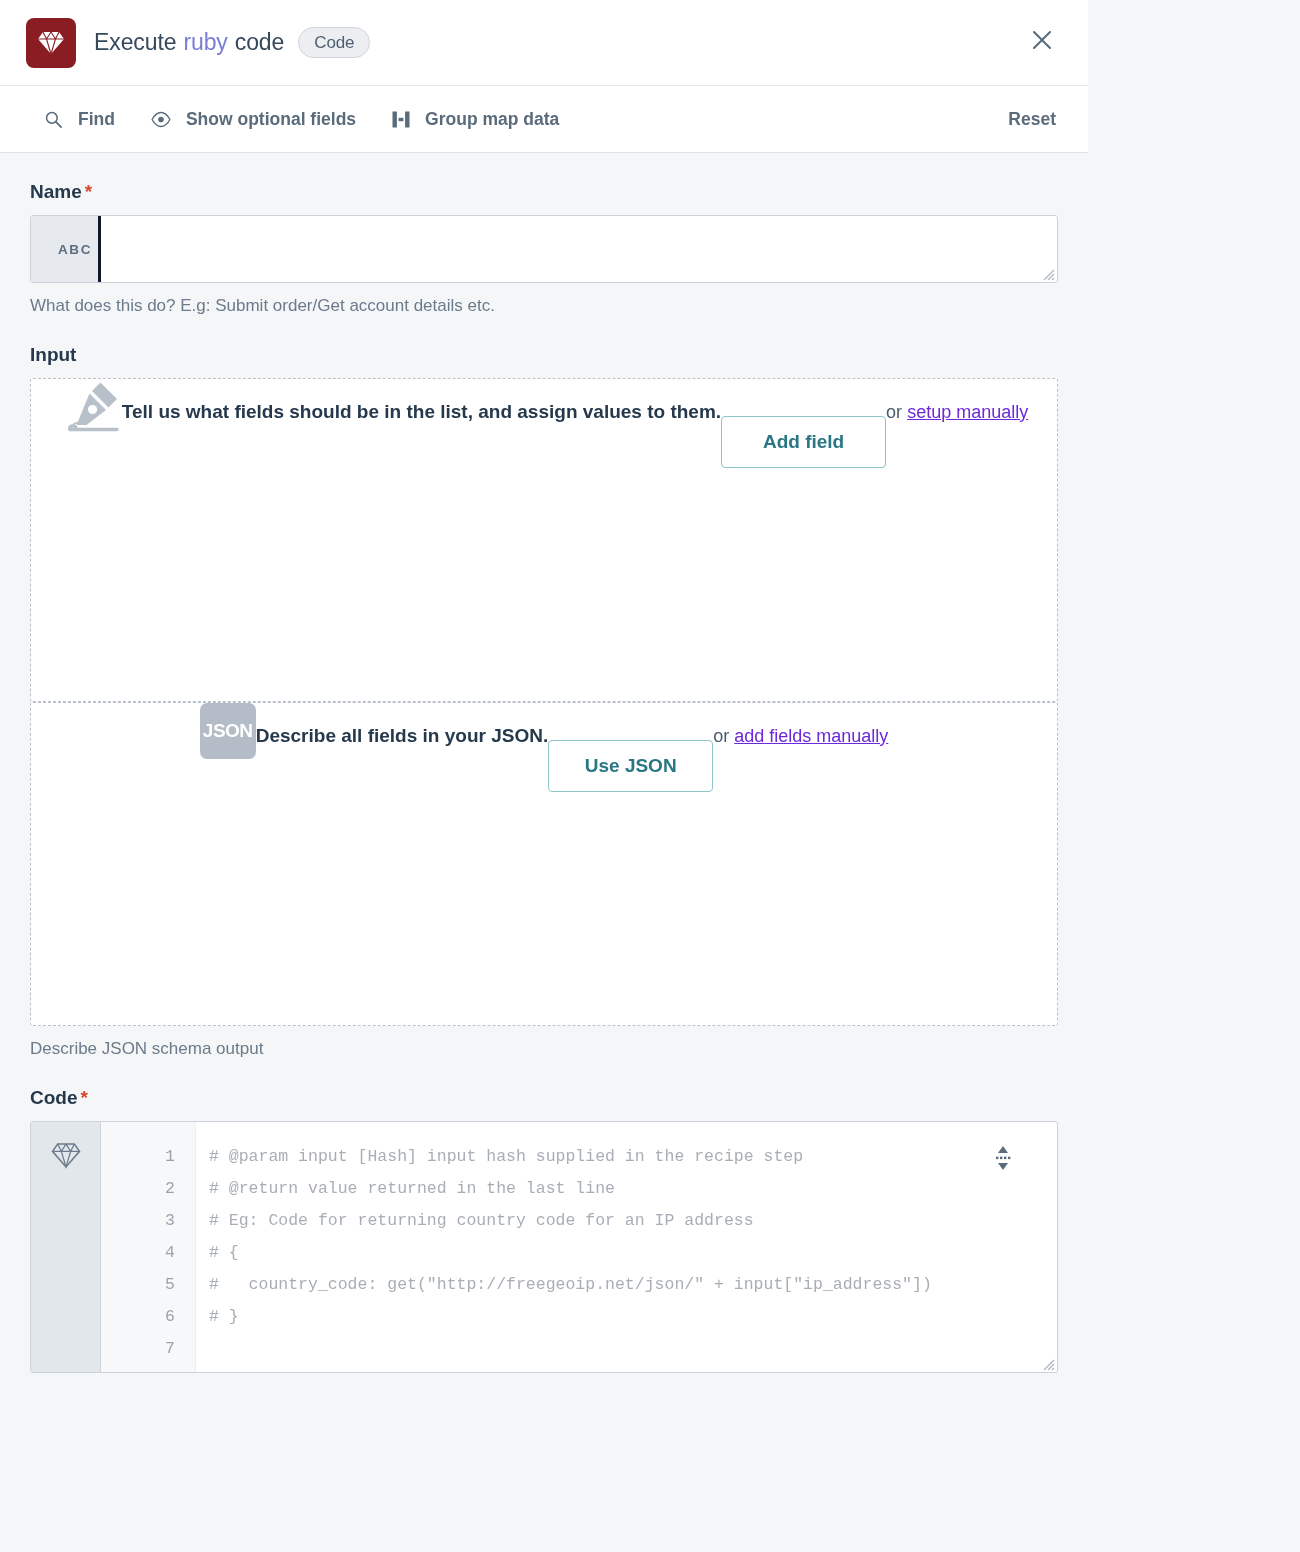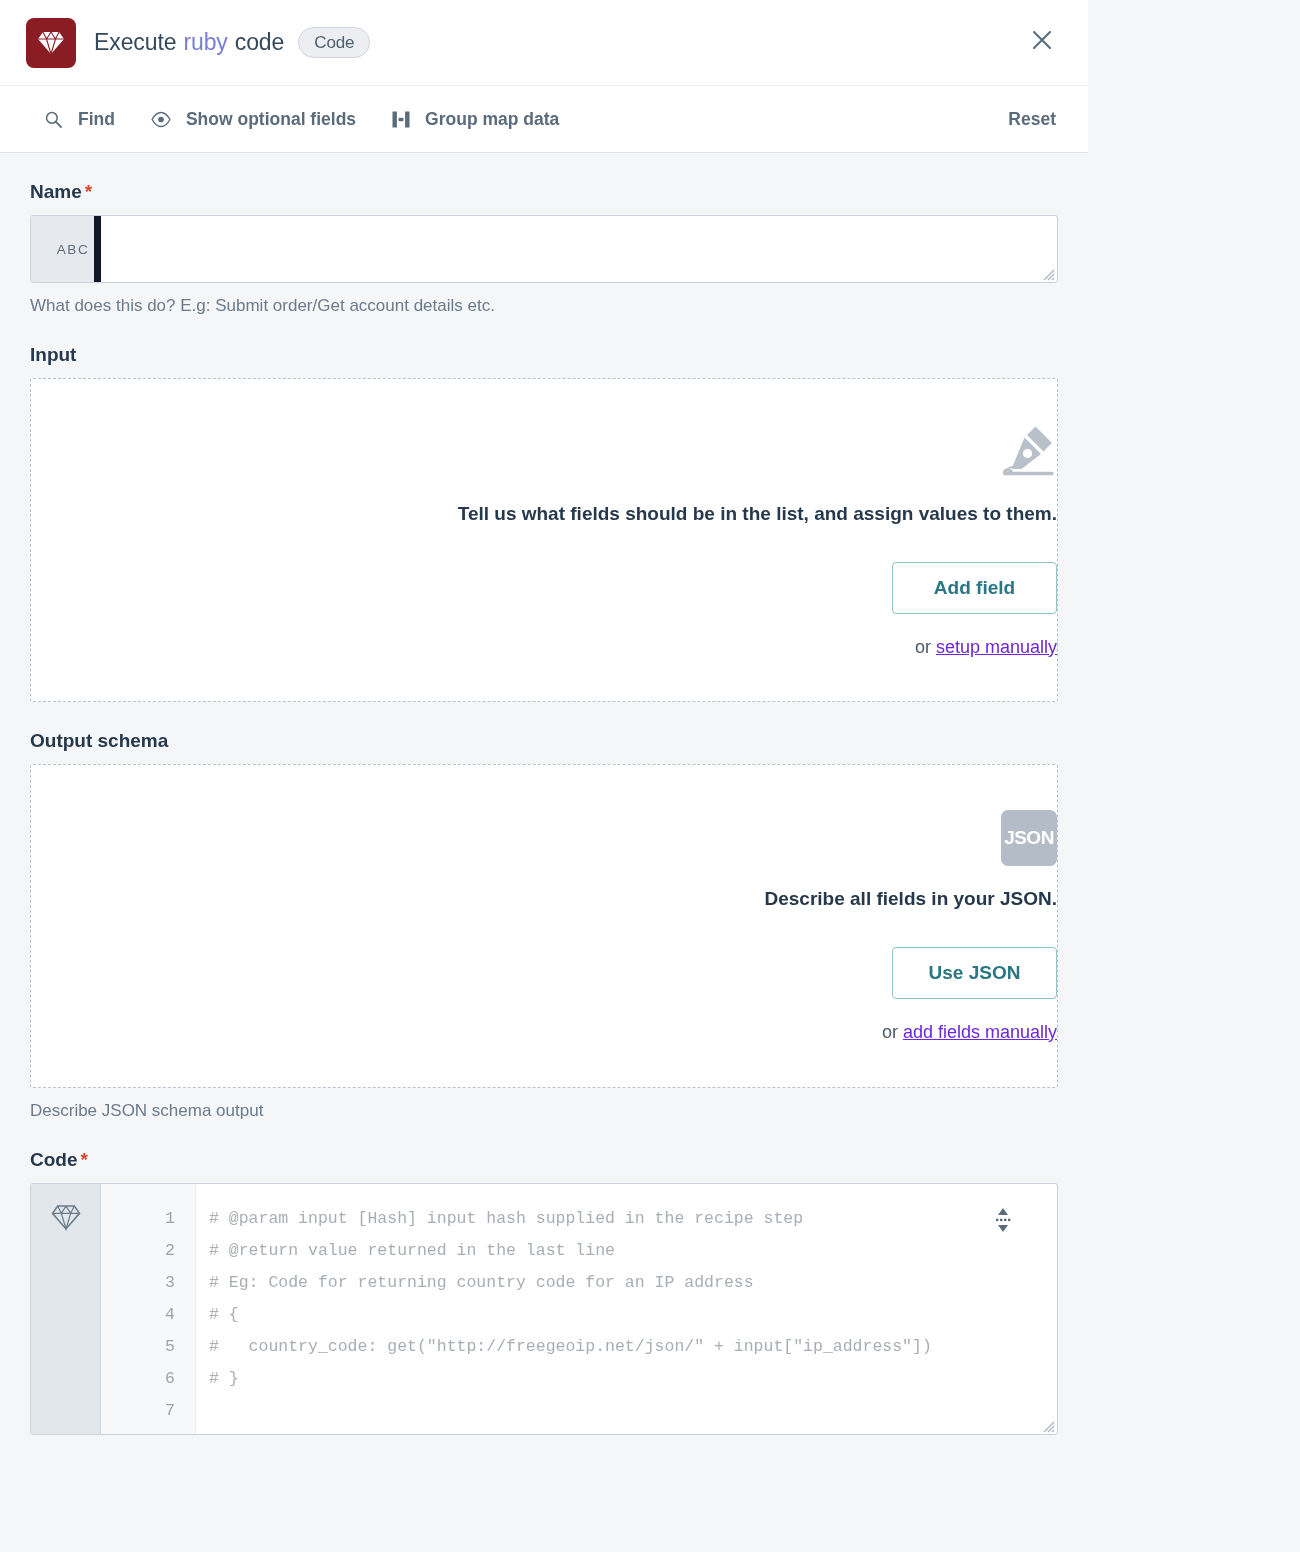--- a/index.html
+++ b/index.html
@@ -112,28 +112,28 @@
     background: #ffffff;
     border: 1px solid #ccd2da;
     border-radius: 3px;
     height: 68px;
     position: relative;
   }
   .name-prefix {
     width: 70px;
     flex: 0 0 70px;
     background: #e6eaef;
-    border-right: 7px solid #0f172a;
+    border-right: 3px solid #0f172a;
     display: flex;
     align-items: center;
     justify-content: center;
     font-size: 13.5px;
     letter-spacing: 1.6px;
     color: #5e6e7e;
-    font-weight: 400;
+    font-weight: 700;
     padding-left: 21px;
   }
   .name-input {
     flex: 1 1 auto;
     border: none;
     outline: none;
     background: transparent;
     font-size: 17px;
     color: #26394c;
     padding: 0 16px;
@@ -151,22 +151,22 @@
     color: #6b7b8b;
     margin: 13px 0 0 0;
   }
 
   
   .dash-panel {
     background: #ffffff;
     border: 1px dashed #b9c1ca;
     border-radius: 3px;
     display: flex;
-    flex-direction: column;
-    align-items: flex-end;
+    flex-direction: row;
+    align-items: flex-start;
     justify-content: center;
   }
   .panel-input  { height: 324px; }
   .panel-output { height: 324px; }
 
   .panel-title {
     font-size: 19px;
     font-weight: bold;
     color: #26394c;
     margin-top: 22px;
@@ -345,21 +345,20 @@
         <path d="M10 50.5 C8 47 14 45.5 16 48.5" stroke="#b8c0c9" stroke-width="3.4" fill="none" stroke-linecap="round"></path>
       </svg>
       <div class="panel-title">Tell us what fields should be in the list, and assign values to them.</div>
       <button class="ghost-btn">Add field</button>
       <div class="or-line">
         <span>or</span>
         <a>setup manually</a>
       </div>
     </div>
 
-    <div class="field-label">Output schema</div>
     <div class="dash-panel panel-output">
       <div class="json-tile">
         <span>JSON</span>
       </div>
       <div class="panel-title">Describe all fields in your JSON.</div>
       <button class="ghost-btn">Use JSON</button>
       <div class="or-line">
         <span>or</span>
         <a>add fields manually</a>
       </div>

